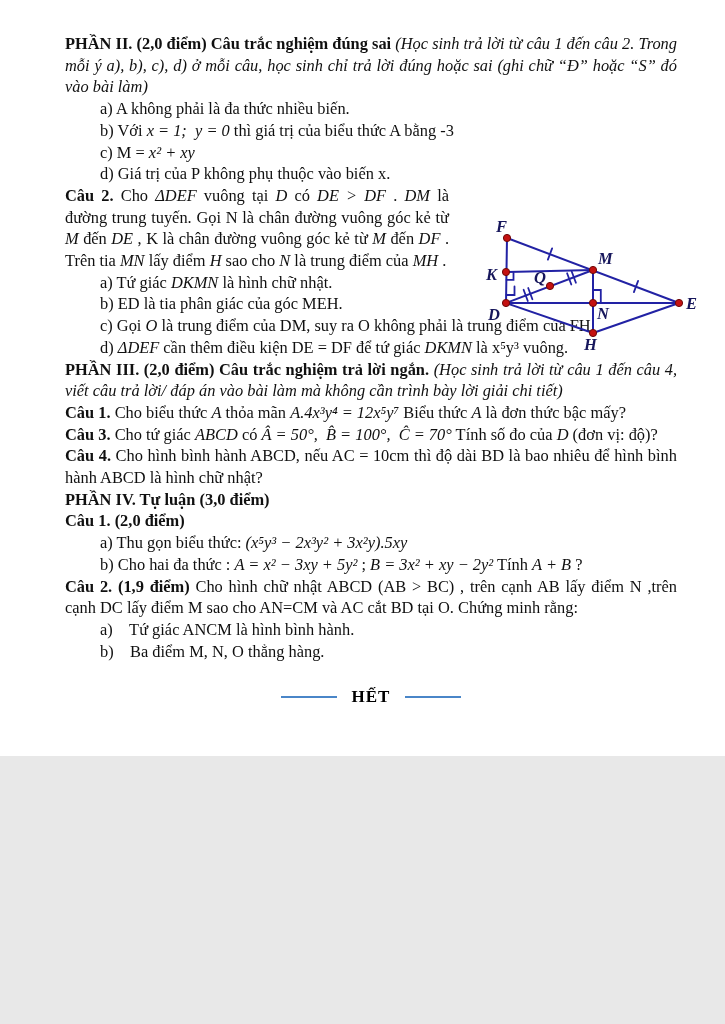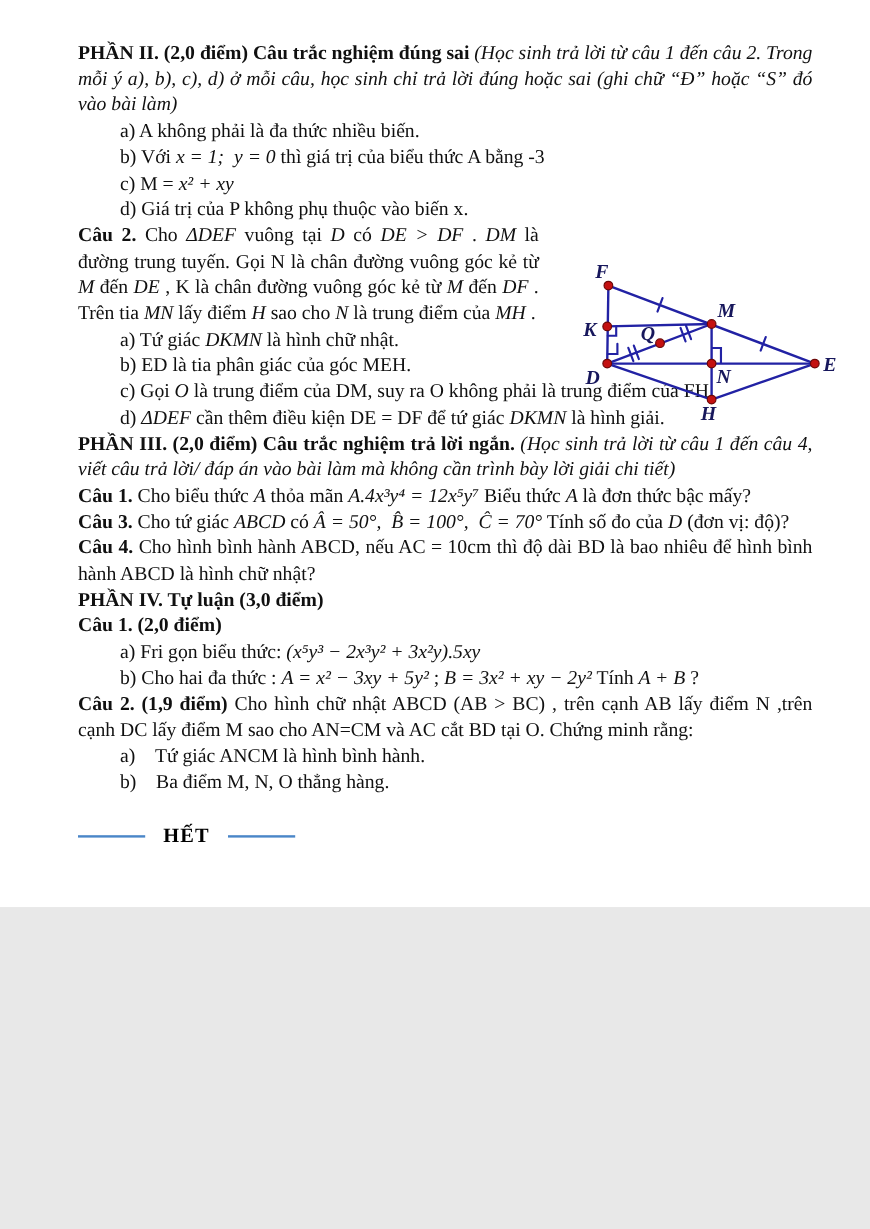--- a/index.html
+++ b/index.html
@@ -23,21 +23,21 @@
   .si { font-style:italic; }
   .sm { font-style:italic; }
   .fig-space { float:right; width:228px; height:130px; }
   .figure-svg { position:absolute; left:474px; top:206px; }
   .fig-label {
     font-family:"Liberation Serif","DejaVu Serif",serif;
     font-weight:bold; font-style:italic; font-size:16.5px;
   }
   .footer {
     margin-top:24px;
-    display:flex; align-items:center; justify-content:flex-start; gap:15px;
+    display:flex; align-items:center; justify-content:center; gap:15px;
   }
   .footer .dash { width:56px; height:2px; }
   .footer .end-label { font-weight:bold; font-size:17px; letter-spacing:1px; color:#000; }
 </style>
 </head>
 <body>
 
 <div class="page">
   <div class="content">
 
@@ -46,31 +46,31 @@
     <p class="indent"><span class="sn">b) Với </span><span class="sm">x = 1;&nbsp; y = 0</span><span class="sn"> thì giá trị của biểu thức A bằng -3</span></p>
     <p class="indent"><span class="sn">c) M = </span><span class="sm">x² + xy</span></p>
     <p class="indent"><span class="sn">d) Giá trị của P không phụ thuộc vào biến x.</span></p>
 
     <div>
       <div class="fig-space"></div>
       <p><span class="sb">Câu 2.</span><span class="sn"> Cho </span><span class="sm">ΔDEF</span><span class="sn"> vuông tại </span><span class="sm">D</span><span class="sn"> có </span><span class="sm">DE &gt; DF</span><span class="sn"> . </span><span class="sm">DM</span><span class="sn"> là đường trung tuyến. Gọi N là chân đường vuông góc kẻ từ </span><span class="sm">M</span><span class="sn"> đến </span><span class="sm">DE</span><span class="sn"> , K là chân đường vuông góc kẻ từ </span><span class="sm">M</span><span class="sn"> đến </span><span class="sm">DF</span><span class="sn"> . Trên tia </span><span class="sm">MN</span><span class="sn"> lấy điểm </span><span class="sm">H</span><span class="sn"> sao cho </span><span class="sm">N</span><span class="sn"> là trung điểm của </span><span class="sm">MH</span><span class="sn"> .</span></p>
       <p class="indent"><span class="sn">a) Tứ giác </span><span class="sm">DKMN</span><span class="sn"> là hình chữ nhật.</span></p>
       <p class="indent"><span class="sn">b) ED là tia phân giác của góc MEH.</span></p>
       <p class="indent"><span class="sn">c) Gọi </span><span class="sm">O</span><span class="sn"> là trung điểm của DM, suy ra O không phải là trung điểm của FH.</span></p>
-      <p class="indent"><span class="sn">d) </span><span class="sm">ΔDEF</span><span class="sn"> cần thêm điều kiện DE = DF để tứ giác </span><span class="sm">DKMN</span><span class="sn"> là hình giải.</span></p>
+      <p class="indent"><span class="sn">d) </span><span class="sm">ΔDEF</span><span class="sn"> cần thêm điều kiện DE = DF để tứ giác </span><span class="sm">DKMN</span><span class="sn"> là x⁵y³ vuông.</span></p>
     </div>
 
     <p><span class="sb">PHẦN III. (2,0 điểm) Câu trắc nghiệm trả lời ngắn. </span><span class="si">(Học sinh trả lời từ câu 1 đến câu 4, viết câu trả lời/ đáp án vào bài làm mà không cần trình bày lời giải chi tiết)</span></p>
     <p><span class="sb">Câu 1.</span><span class="sn"> Cho biểu thức </span><span class="sm">A</span><span class="sn"> thỏa mãn </span><span class="sm">A.4x³y⁴ = 12x⁵y⁷</span><span class="sn"> Biểu thức </span><span class="sm">A</span><span class="sn"> là đơn thức bậc mấy?</span></p>
     <p><span class="sb">Câu 3.</span><span class="sn"> Cho tứ giác </span><span class="sm">ABCD</span><span class="sn"> có </span><span class="sm">Â = 50°,&nbsp; B̂ = 100°,&nbsp; Ĉ = 70°</span><span class="sn"> Tính số đo của </span><span class="sm">D</span><span class="sn"> (đơn vị: độ)?</span></p>
     <p><span class="sb">Câu 4.</span><span class="sn"> Cho hình bình hành ABCD, nếu AC = 10cm thì độ dài BD là bao nhiêu để hình bình hành ABCD là hình chữ nhật?</span></p>
 
     <p><span class="sb">PHẦN IV. Tự luận (3,0 điểm)</span></p>
     <p><span class="sb">Câu 1. (2,0 điểm)</span></p>
-    <p class="indent"><span class="sn">a) Fri gọn biểu thức: </span><span class="sm">(x⁵y³ − 2x³y² + 3x²y).5xy</span></p>
+    <p class="indent"><span class="sn">a) Thu gọn biểu thức: </span><span class="sm">(x⁵y³ − 2x³y² + 3x²y).5xy</span></p>
     <p class="indent"><span class="sn">b) Cho hai đa thức : </span><span class="sm">A = x² − 3xy + 5y²</span><span class="sn"> ; </span><span class="sm">B = 3x² + xy − 2y²</span><span class="sn"> Tính </span><span class="sm">A + B</span><span class="sn"> ?</span></p>
     <p><span class="sb">Câu 2. (1,9 điểm)</span><span class="sn"> Cho hình chữ nhật ABCD (AB &gt; BC) , trên cạnh AB lấy điểm N ,trên cạnh DC lấy điểm M sao cho AN=CM và  AC cắt BD tại O. Chứng minh rằng:</span></p>
     <p class="indent"><span class="sn">a)&nbsp;&nbsp;&nbsp;&nbsp;Tứ giác ANCM là hình bình hành.</span></p>
     <p class="indent"><span class="sn">b)&nbsp;&nbsp;&nbsp;&nbsp;Ba điểm M, N, O thẳng hàng.</span></p>
 
     <div class="footer">
       <span class="dash" id="dash-left" style="background: rgb(74, 134, 200);"></span>
       <span class="end-label">HẾT</span>
       <span class="dash" id="dash-right" style="background: rgb(74, 134, 200);"></span>
     </div>

